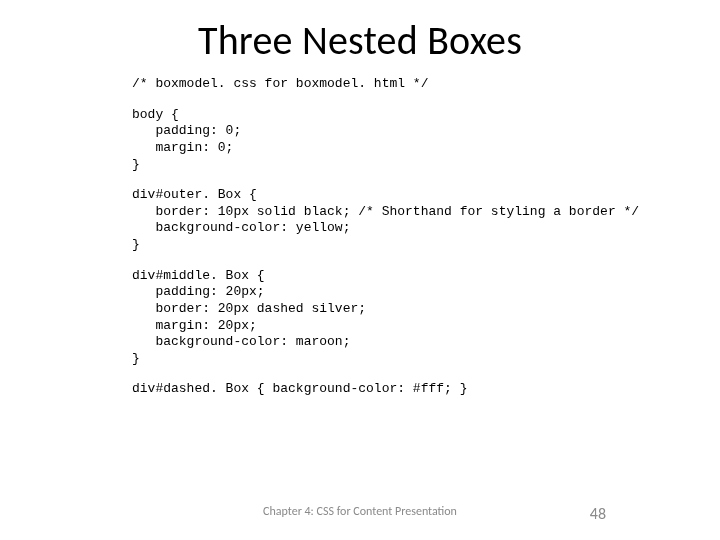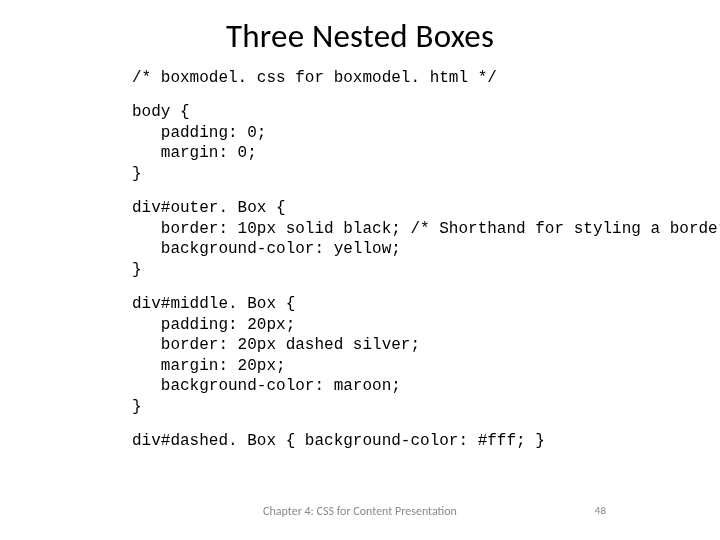--- a/index.html
+++ b/index.html
@@ -13,34 +13,34 @@
     color: #000;
   }
   .slide {
     position: relative;
     width: 720px;
     height: 540px;
     padding: 18px 0 0 0;
   }
   .title {
     text-align: center;
-    font-size: 33px;
+    font-size: 40px;
     line-height: 1.15;
     font-weight: 400;
     margin: 0 0 12px 0;
     letter-spacing: 0.2px;
   }
   .title .line1 { display: block; }
   .title .line2 { display: block; }
   .title .mono {
     font-family: "Courier New", Courier, monospace;
   }
   .code {
     font-family: "Courier New", Courier, monospace;
-    font-size: 16px;
+    font-size: 13px;
     line-height: 1.28;
     white-space: pre;
     margin: 0;
     padding: 0 0 0 132px;
     color: #000;
   }
   .code .block {
     display: block;
     margin-bottom: 14px;
   }
@@ -55,21 +55,21 @@
     position: absolute;
     left: 0;
     width: 720px;
     text-align: center;
     font-size: 12px;
     color: #8a8a8a;
   }
   .footer-right {
     position: absolute;
     right: 26px;
-    font-size: 11px;
+    font-size: 16px;
     color: #8a8a8a;
   }
 </style>
 </head>
 <body>
 
 <div class="slide">
 
   <h1 class="title">
     <span class="line1">Three Nested Boxes</span>

